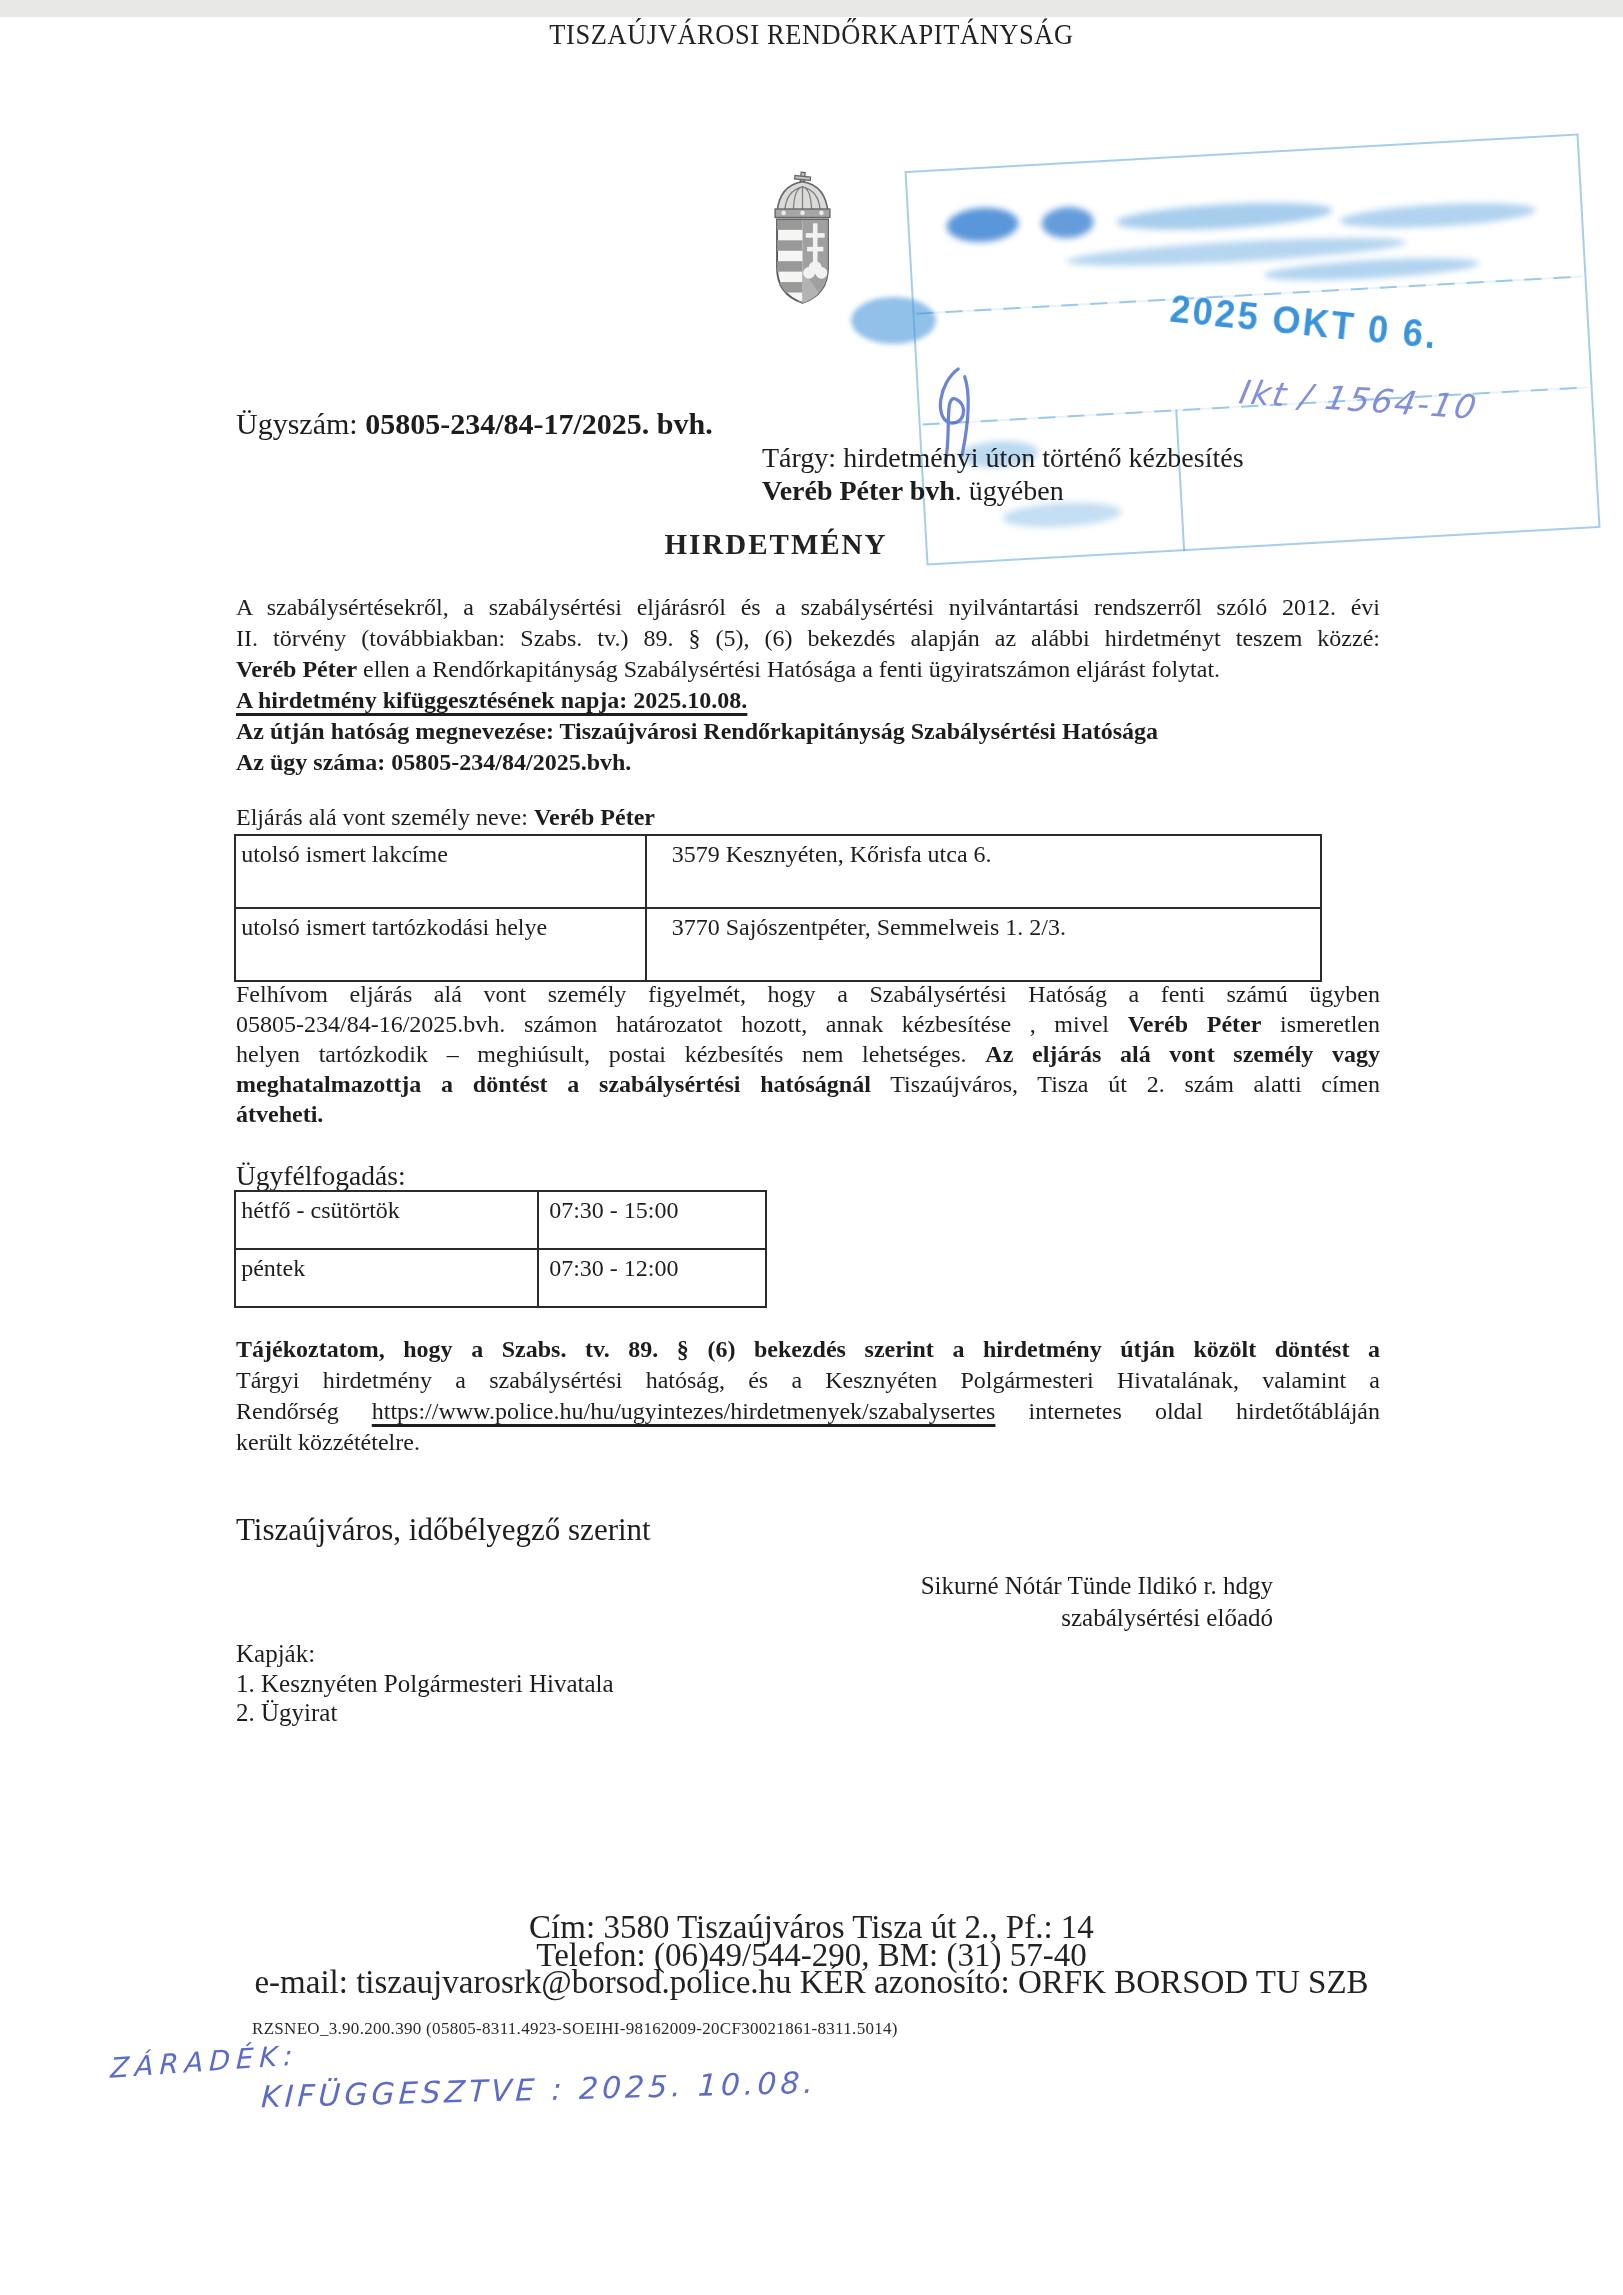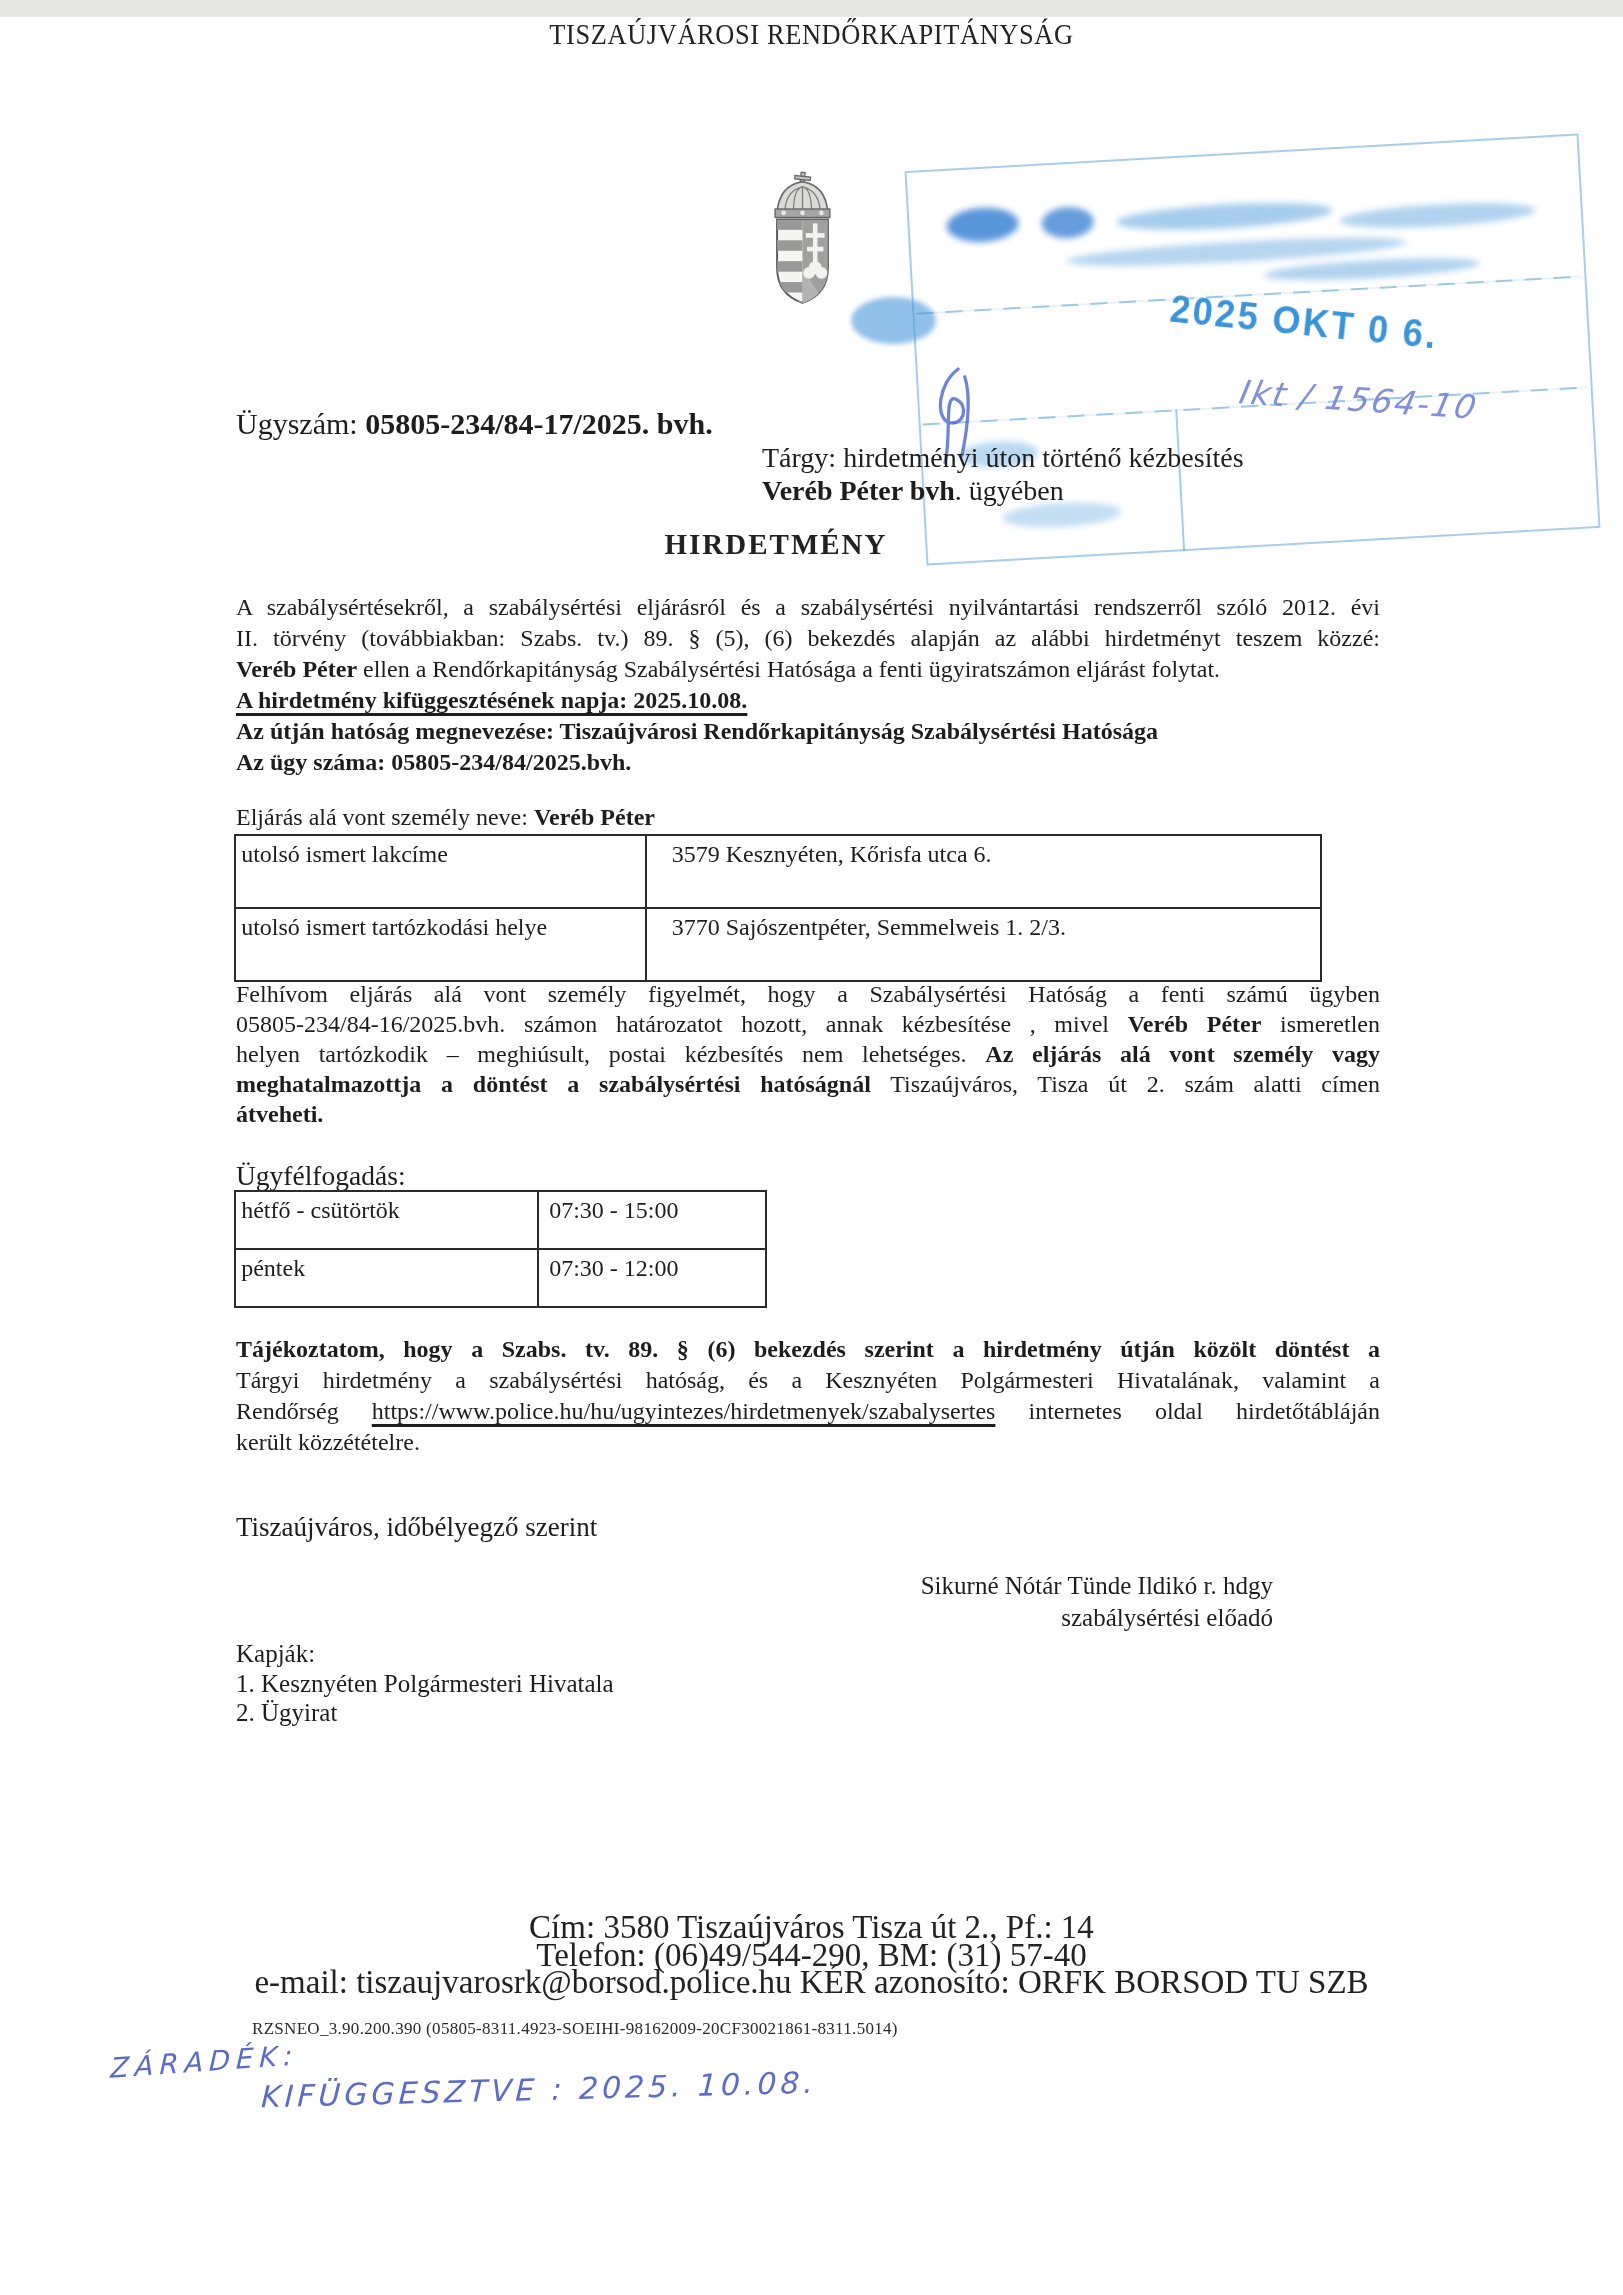--- a/index.html
+++ b/index.html
@@ -63,21 +63,21 @@
   table.doc td{border:2px solid #2b2b2b;vertical-align:top;padding:3.9px 6.5px 0 5.2px;
     font-size:24px;line-height:29px;}
   .table1{left:234px;top:817px;width:1088px;}
   .table1 td.c2{padding-left:25px;}
   .table1 tr{height:73px;}
   .table2{left:234px;top:1173px;width:533px;}
   .table2 td.c2{padding-left:10.5px;}
   .table2 tr{height:58px;}
   .hours-label{left:236px;top:1143px;font-size:27.5px;}
 
-  .place-line{left:236px;top:1495px;font-size:27px;}
+  .place-line{left:236px;top:1495px;font-size:31px;}
   .signer{left:749px;top:1553px;width:524px;text-align:right;font-size:25px;line-height:32px;}
   .recipients{left:236px;top:1622px;font-size:25px;line-height:29.5px;}
 
   .footer{left:0;top:1897px;width:1623px;text-align:center;font-size:33px;line-height:27.5px;color:#222;}
   .sysid{left:252px;top:2002px;font-size:17px;letter-spacing:0.3px;color:#2a2a2a;}
 
   .hw-zaradek{left:110px;top:2028px;font-size:27.5px;letter-spacing:5.9px;transform:rotate(-4deg) skewX(-6deg);}
   .hw-kifugg{left:261px;top:2055px;font-size:30px;letter-spacing:3.9px;transform:rotate(-1.5deg) skewX(-4deg);}
 
   .smudge{position:absolute;border-radius:50%;filter:blur(2.6px);}

